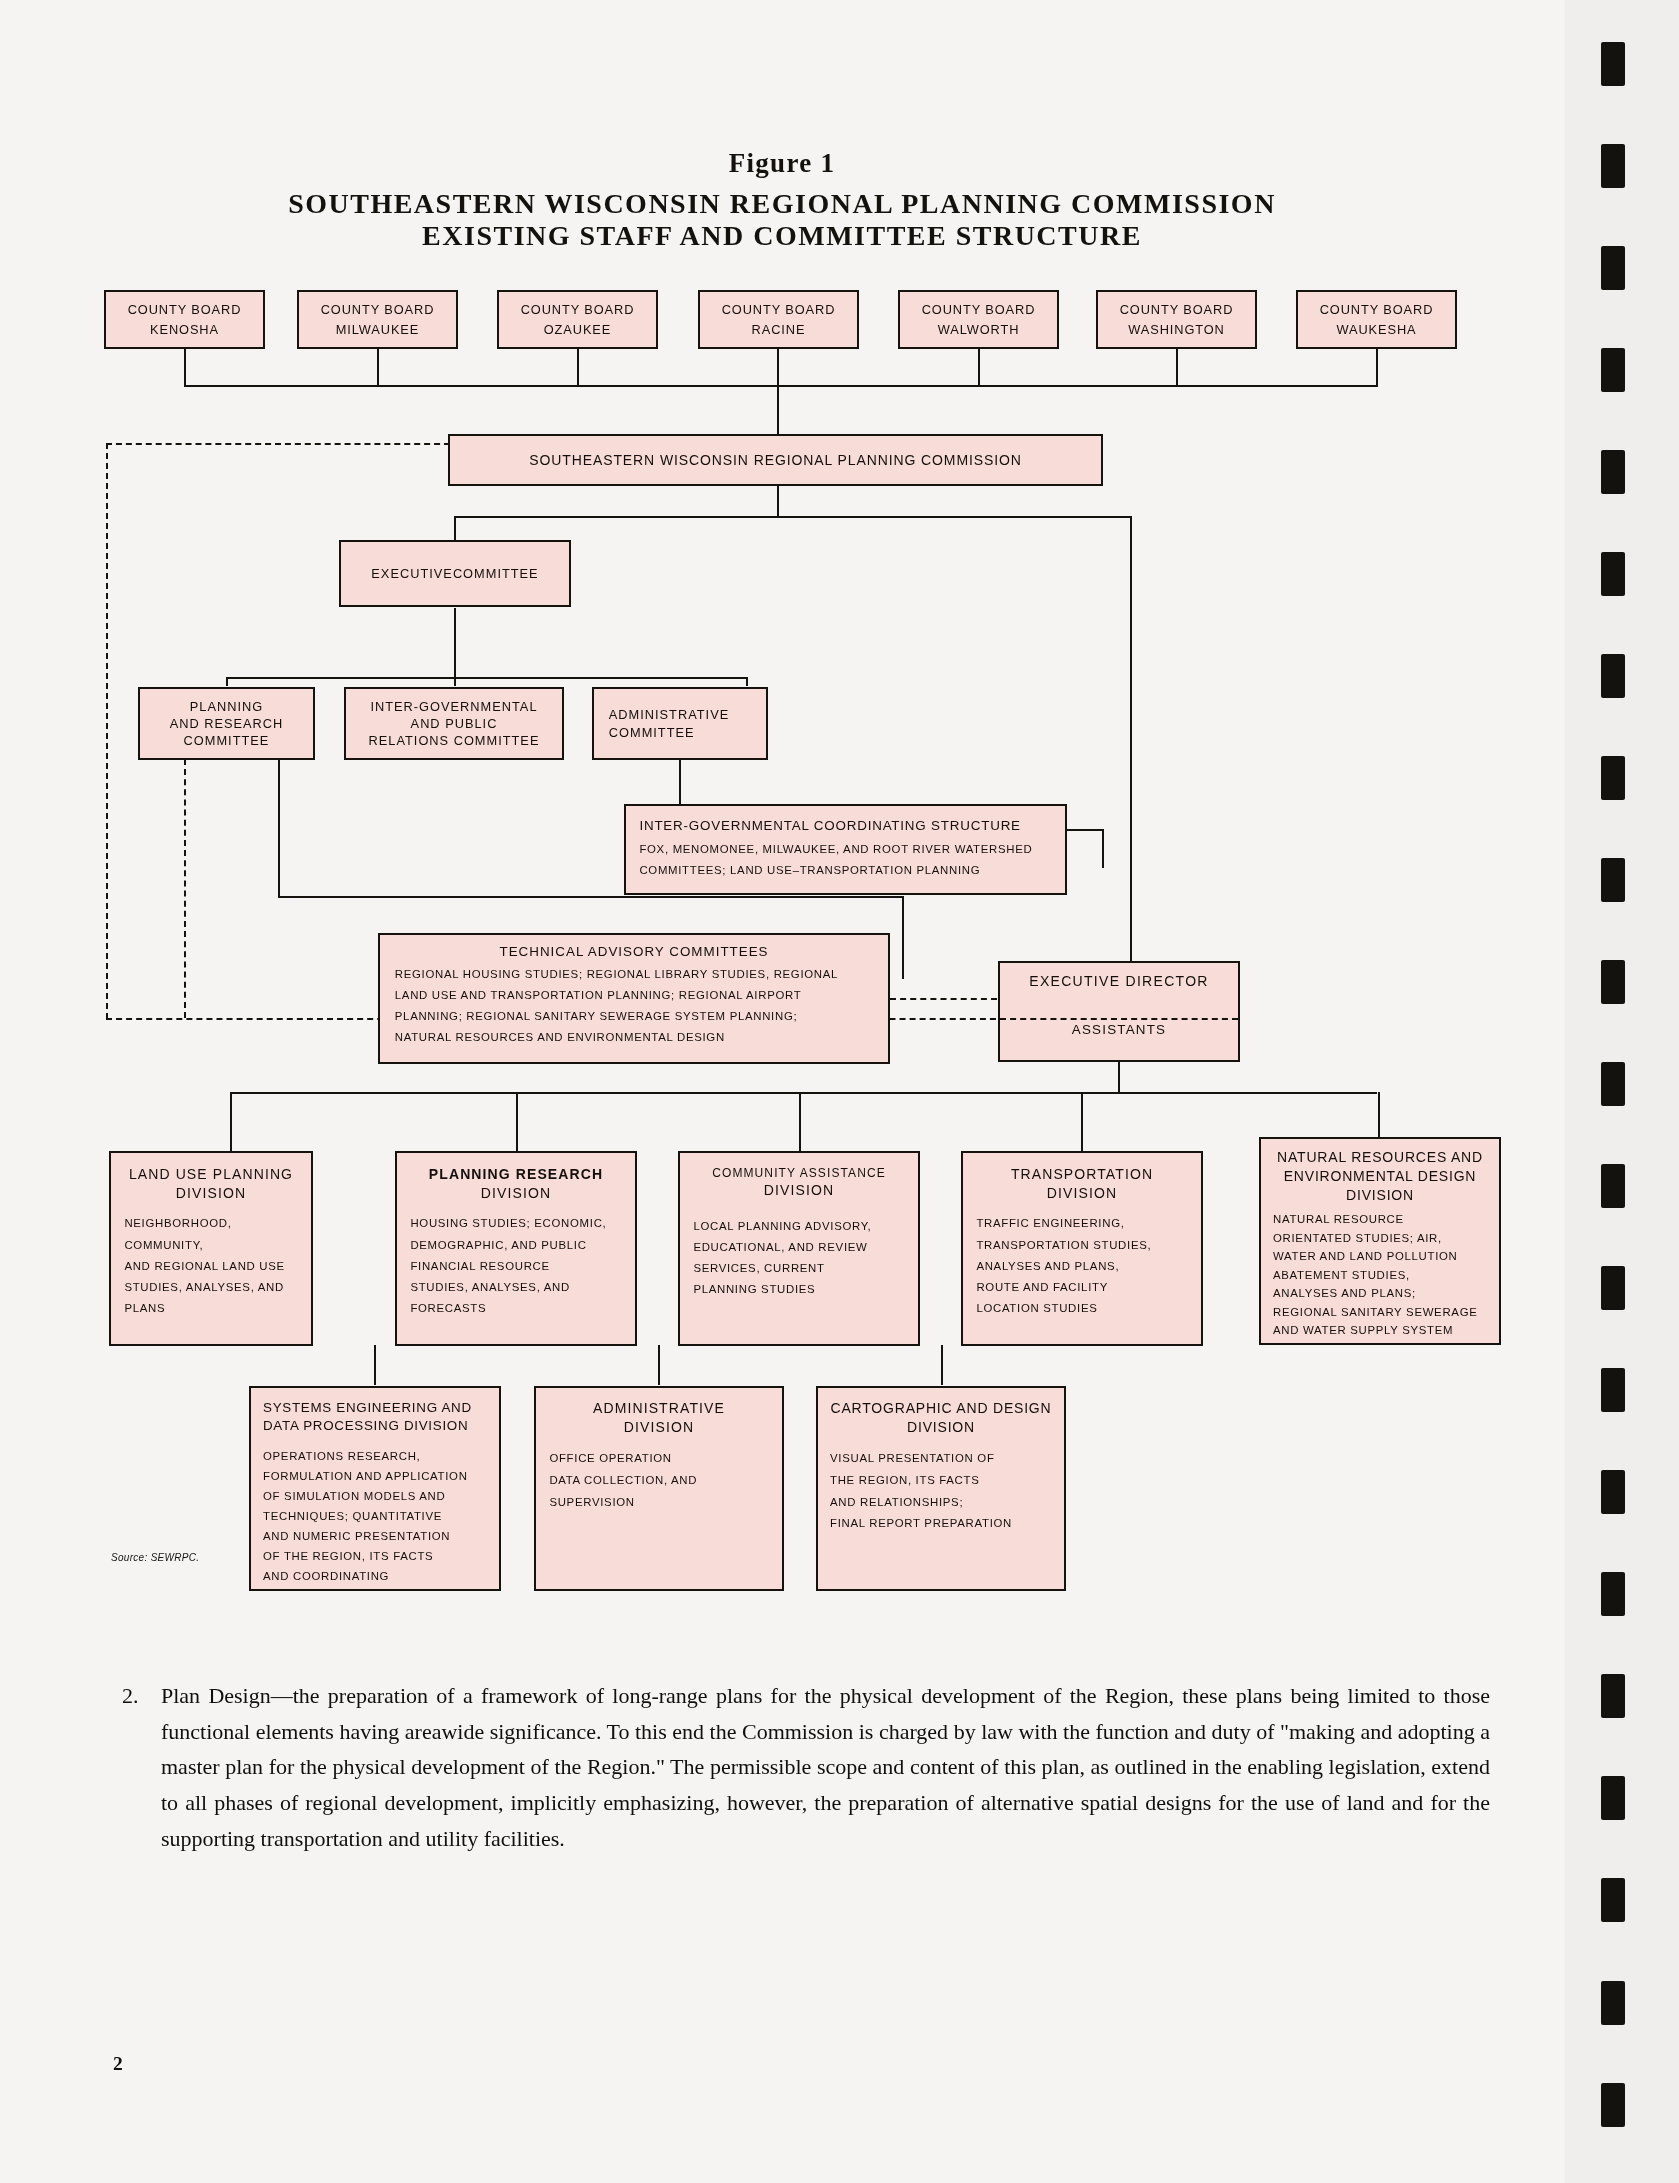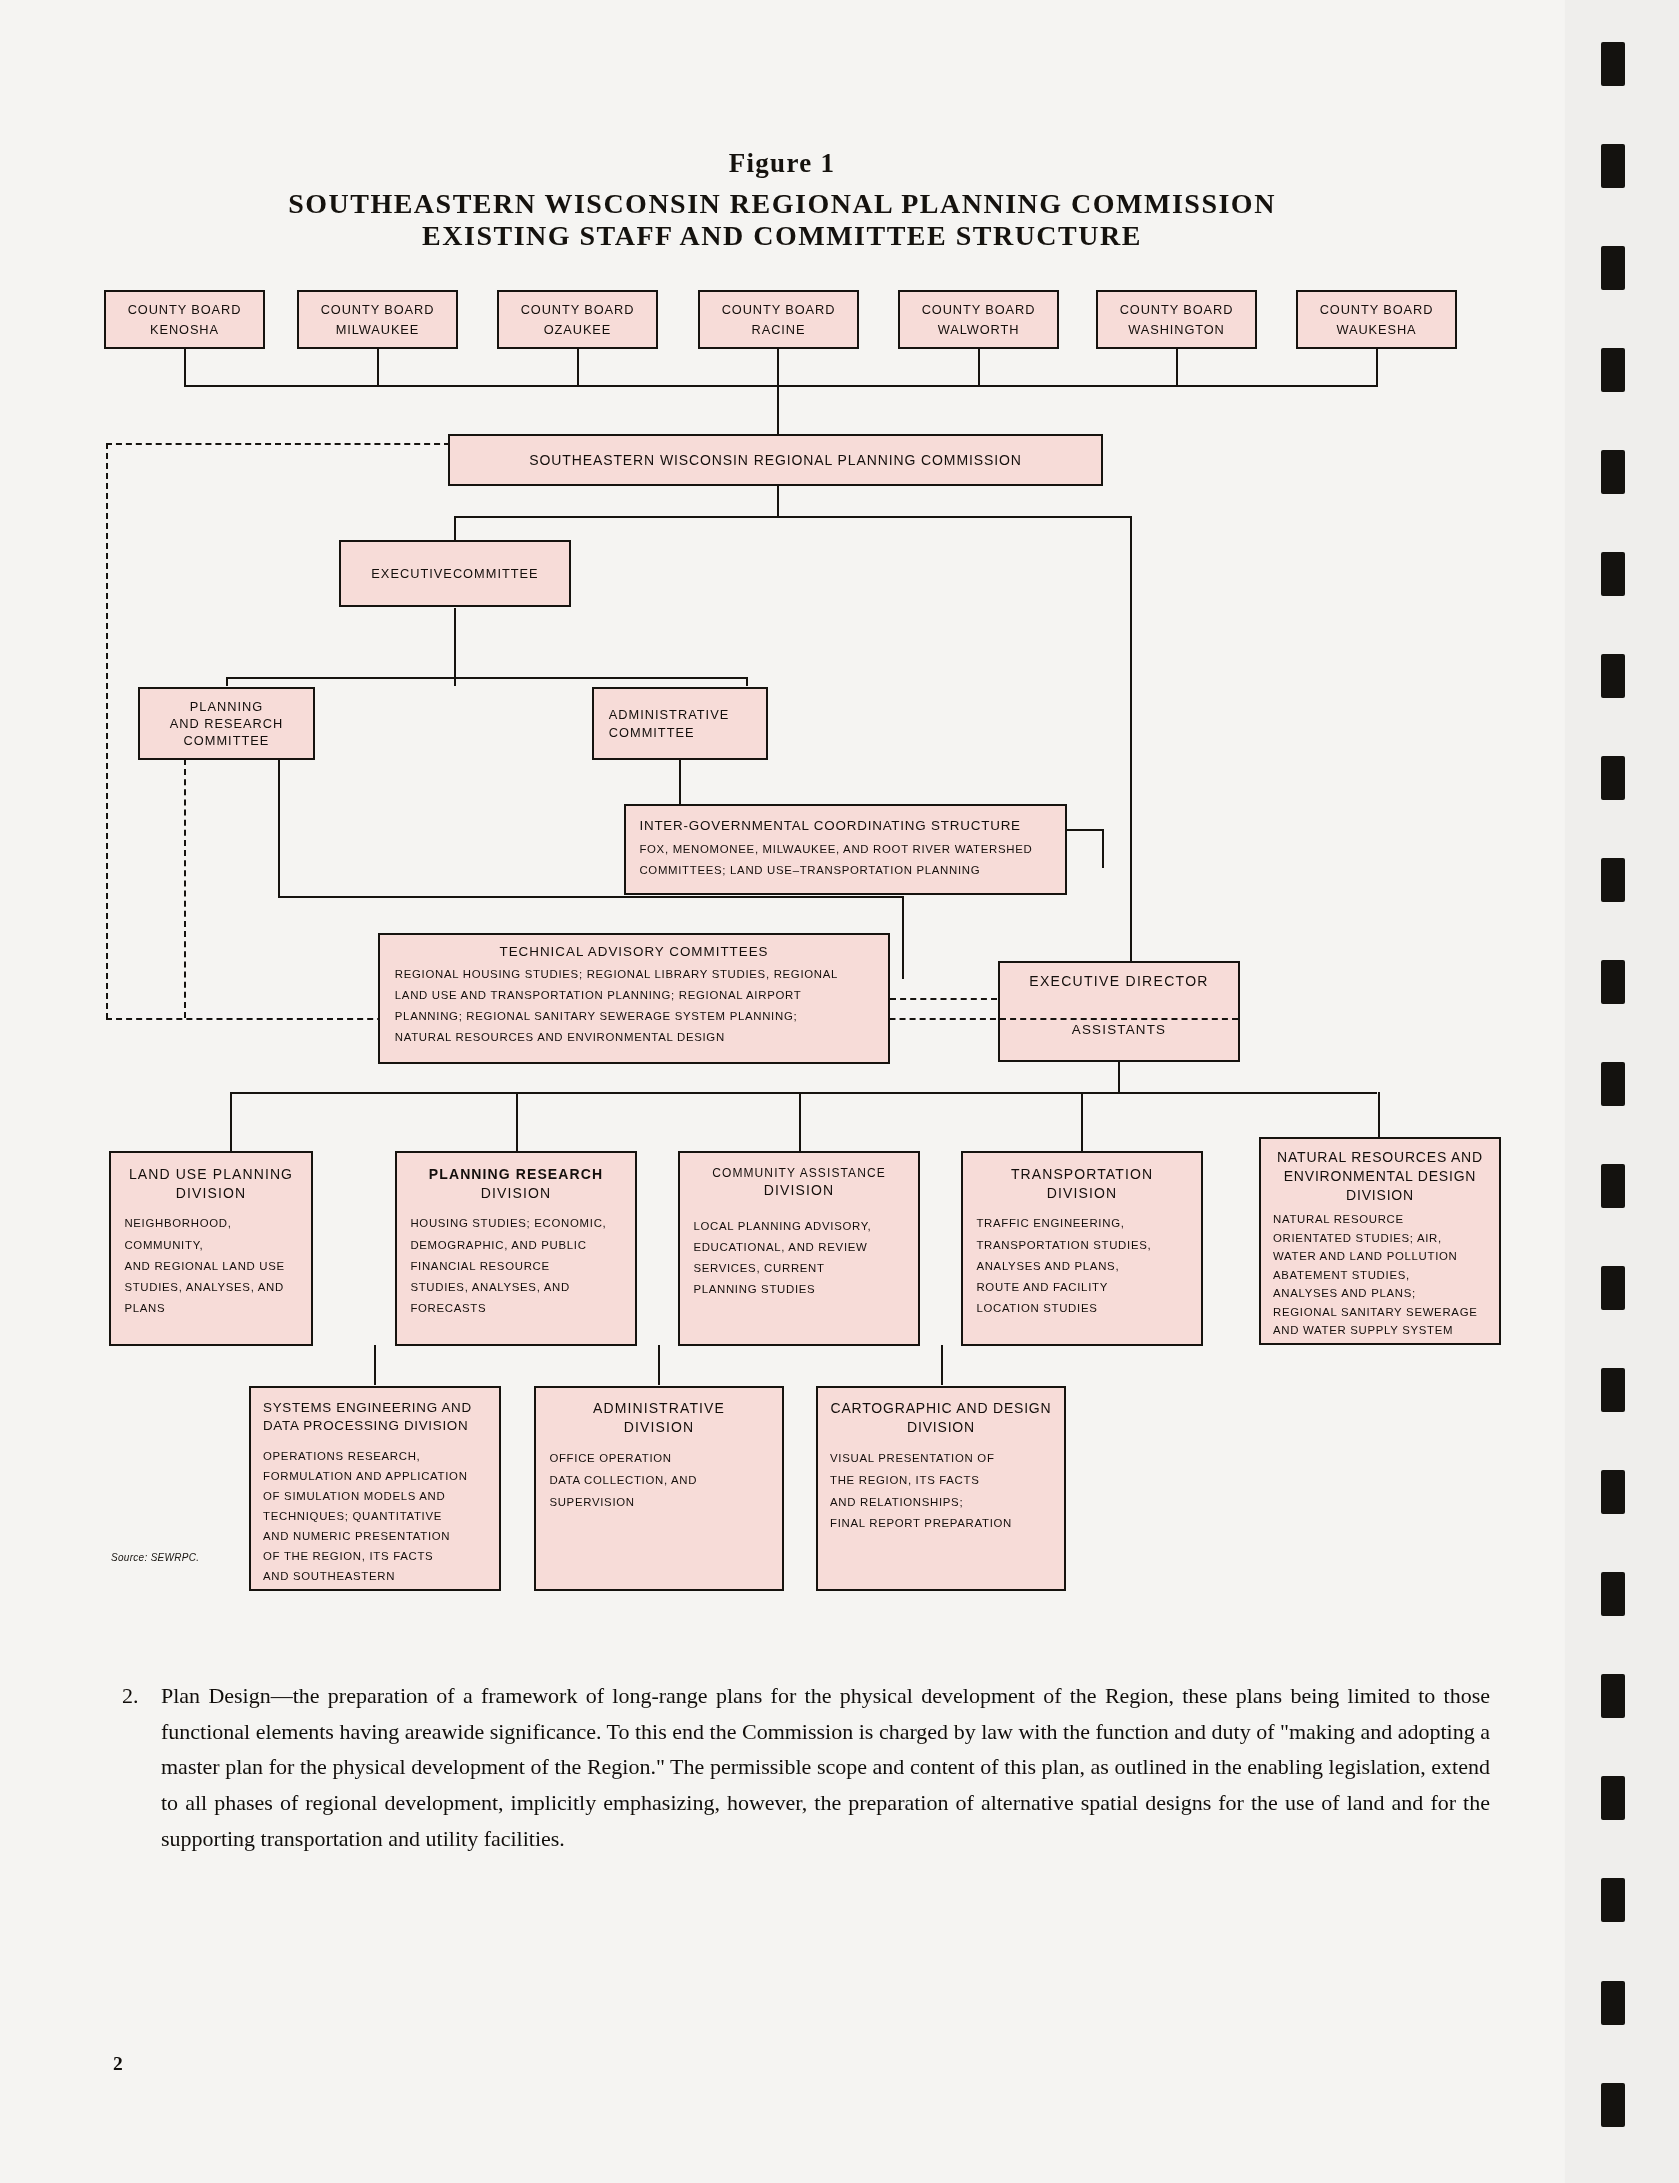--- a/index.html
+++ b/index.html
@@ -164,20 +164,25 @@
   <div class="ln lv" style="left:454px;top:608px;height:70px;"></div>
   <div class="ln lh" style="left:226px;top:677px;width:522px;"></div>
   <div class="ln lv" style="left:226px;top:677px;height:9.4px;"></div>
   <div class="ln lv" style="left:454px;top:677px;height:9.4px;"></div>
   <div class="ln lv" style="left:746px;top:677px;height:9.4px;"></div>
 
   <div class="box" style="left:138px;top:687px;width:177px;height:73px;display:flex;flex-direction:column;align-items:center;justify-content:center;line-height:1.6;">
     <div class="hdr">PLANNING</div>
     <div class="hdr">AND RESEARCH</div>
     <div class="hdr">COMMITTEE</div>
+  </div>
+  <div class="box" style="left:344px;top:687px;width:220px;height:73px;display:flex;flex-direction:column;align-items:center;justify-content:center;line-height:1.6;">
+    <div class="hdr">INTER-GOVERNMENTAL</div>
+    <div class="hdr">AND PUBLIC</div>
+    <div class="hdr">RELATIONS COMMITTEE</div>
   </div>
   <div class="box" style="left:592px;top:687px;width:176px;height:73px;display:flex;flex-direction:column;align-items:center;justify-content:center;line-height:1.6;">
     <div class="hdr" style="text-align:left;width:100%;padding-left:14.8px;box-sizing:border-box;">ADMINISTRATIVE</div>
     <div class="hdr" style="text-align:left;width:100%;padding-left:14.8px;box-sizing:border-box;">COMMITTEE</div>
   </div>
 
   <div class="dash-v" style="left:184px;top:759px;height:259px;"></div>
 
   <div class="ln lv" style="left:278px;top:759px;height:137px;"></div>
   <div class="ln lv" style="left:679px;top:759px;height:70px;"></div>
@@ -286,21 +291,21 @@
   <div class="box" style="left:249px;top:1386px;width:252px;height:205px;padding:10.7px 12px 0 12px;">
     <div class="hdr-l" style="font-size:13.4px;letter-spacing:0.7px;">SYSTEMS ENGINEERING AND</div>
     <div class="hdr-l" style="font-size:13.4px;letter-spacing:0.7px;">DATA PROCESSING DIVISION</div>
     <div style="margin-top:12px;">
       <div class="body" style="line-height:1.75;">OPERATIONS  RESEARCH,</div>
       <div class="body" style="line-height:1.75;">FORMULATION AND APPLICATION</div>
       <div class="body" style="line-height:1.75;">OF SIMULATION  MODELS AND</div>
       <div class="body" style="line-height:1.75;">TECHNIQUES; QUANTITATIVE</div>
       <div class="body" style="line-height:1.75;">AND NUMERIC PRESENTATION</div>
       <div class="body" style="line-height:1.75;">OF  THE  REGION,  ITS  FACTS</div>
-      <div class="body" style="line-height:1.75;">AND  SOUTHEASTERN</div>
+      <div class="body" style="line-height:1.75;">AND  COORDINATING</div>
     </div>
   </div>
 
   <div class="box" style="left:534px;top:1386px;width:250px;height:205px;padding:10.7px 13.4px 0 13.4px;">
     <div class="hdr" style="font-size:14px;letter-spacing:1.1px;">ADMINISTRATIVE</div>
     <div class="hdr" style="font-size:14px;letter-spacing:1.1px;">DIVISION</div>
     <div style="margin-top:12px;">
       <div class="body" style="line-height:1.9;">OFFICE  OPERATION</div>
       <div class="body" style="line-height:1.9;">DATA  COLLECTION, AND</div>
       <div class="body" style="line-height:1.9;">SUPERVISION</div>

